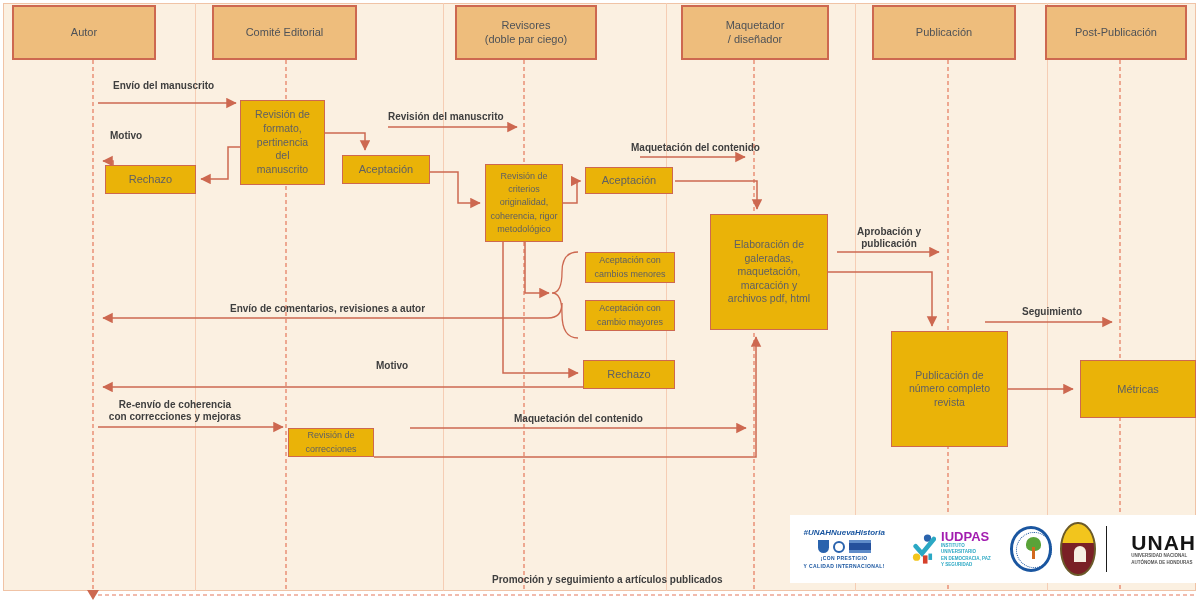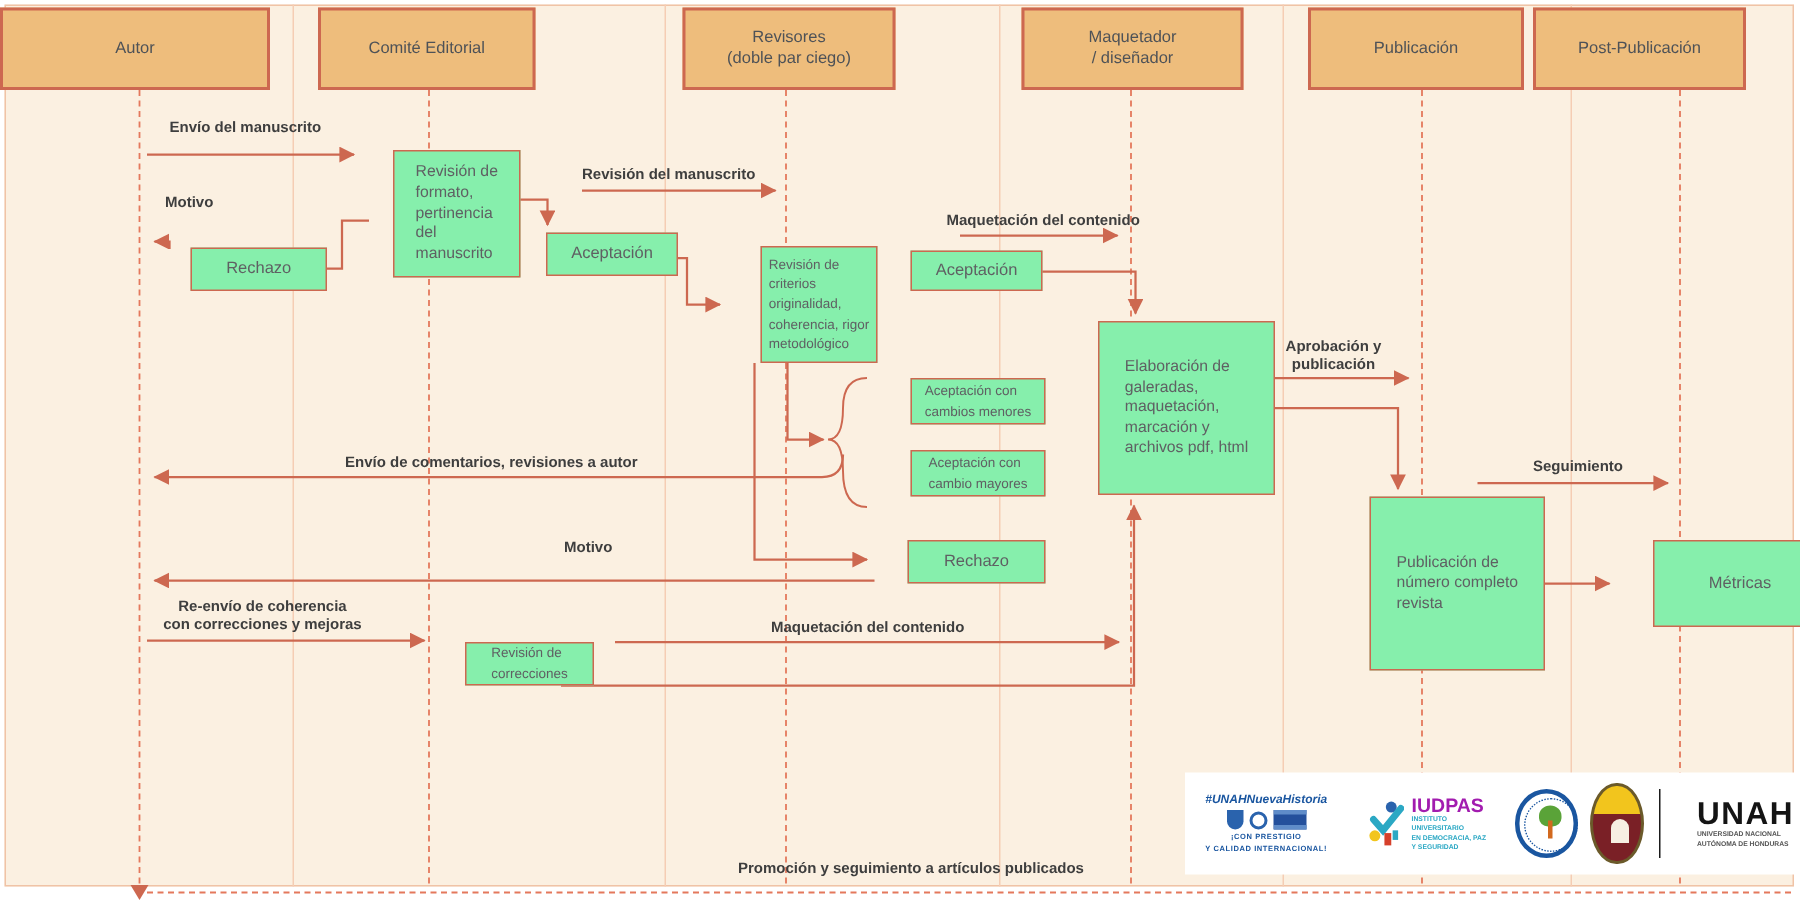--- a/index.html
+++ b/index.html
@@ -5,23 +5,23 @@
   html,body{margin:0;padding:0;background:#ffffff;}
   #stage{position:relative;width:1200px;height:602px;background:#ffffff;overflow:hidden;
          font-family:"Liberation Sans", sans-serif;}
   #frame{position:absolute;left:3px;top:3px;width:1193px;height:588px;
          background:#fbf0e1;border:1px solid #f0c3a6;box-sizing:border-box;}
   .lane-div{position:absolute;top:3px;height:588px;width:1px;background:#f5cdb4;}
   svg.layer{position:absolute;left:0;top:0;}
   .hdr{position:absolute;background:#eebd7c;border:2px solid #cd6850;box-sizing:border-box;
        display:flex;align-items:center;justify-content:center;text-align:center;
        color:#4e5257;font-size:11px;line-height:1.25;white-space:pre-line;}
-  .box{position:absolute;background:#86efac;border:1.5px solid #cd6850;box-sizing:border-box;
-       display:flex;align-items:center;justify-content:center;
-       color:#5f6063;font-size:11px;line-height:1.3;white-space:pre-line;margin-left:22px;}
+  .box{position:absolute;background:#eab308;border:1.5px solid #cd6850;box-sizing:border-box;
+       display:flex;align-items:center;justify-content:center;text-align:center;
+       color:#5f6063;font-size:11px;line-height:1.3;white-space:pre-line;}
   .box.small{font-size:9px;line-height:1.45;}
   .box.mid{font-size:10.5px;line-height:1.3;}
   .lbl{position:absolute;color:#3e3e3e;font-size:10px;font-weight:bold;
        white-space:pre-line;line-height:1.2;}
   .lbl.center{text-align:center;}
   
   #logo-card{position:absolute;left:790px;top:515px;width:406px;height:68px;background:#ffffff;
              display:flex;align-items:center;}
   #nh-title{font-size:8px;font-weight:bold;font-style:italic;color:#1a56a0;}
   .nh-tag{font-size:5px;font-weight:bold;color:#1a56a0;letter-spacing:.4px;text-align:center;line-height:1.5;}
@@ -91,28 +91,28 @@
       <path d="M98,427 H283" marker-end="url(#ah)"></path>
       <path d="M410,428 H746" marker-end="url(#ah)"></path>
       <path d="M374,457 H756 V337" marker-end="url(#ah)"></path>
       <path d="M837,252 H939" marker-end="url(#ah)"></path>
       <path d="M828,272 H932 V326" marker-end="url(#ah)"></path>
       <path d="M985,322 H1112" marker-end="url(#ah)"></path>
       <path d="M1008,389 H1073" marker-end="url(#ah)"></path>
     </g>
   </svg>
 
-  <div class="hdr" style="left:0;top:5px;width:180px;height:55px;">Autor</div>
+  <div class="hdr" style="left:12px;top:5px;width:144px;height:55px;">Autor</div>
   <div class="hdr" style="left:212px;top:5px;width:145px;height:55px;">Comité Editorial</div>
   <div class="hdr" style="left:455px;top:5px;width:142px;height:55px;">Revisores
 (doble par ciego)</div>
   <div class="hdr" style="left:681px;top:5px;width:148px;height:55px;">Maquetador
 / diseñador</div>
   <div class="hdr" style="left:872px;top:5px;width:144px;height:55px;">Publicación</div>
-  <div class="hdr" style="left:1022px;top:5px;width:142px;height:55px;">Post-Publicación</div>
+  <div class="hdr" style="left:1045px;top:5px;width:142px;height:55px;">Post-Publicación</div>
 
   <div class="box mid" style="left:240px;top:100px;width:85px;height:85px;">Revisión de
 formato,
 pertinencia
 del
 manuscrito</div>
   <div class="box" style="left:105px;top:165px;width:91px;height:29px;">Rechazo</div>
   <div class="box" style="left:342px;top:155px;width:88px;height:29px;">Aceptación</div>
   <div class="box small" style="left:485px;top:164px;width:78px;height:78px;">Revisión de
 criterios

